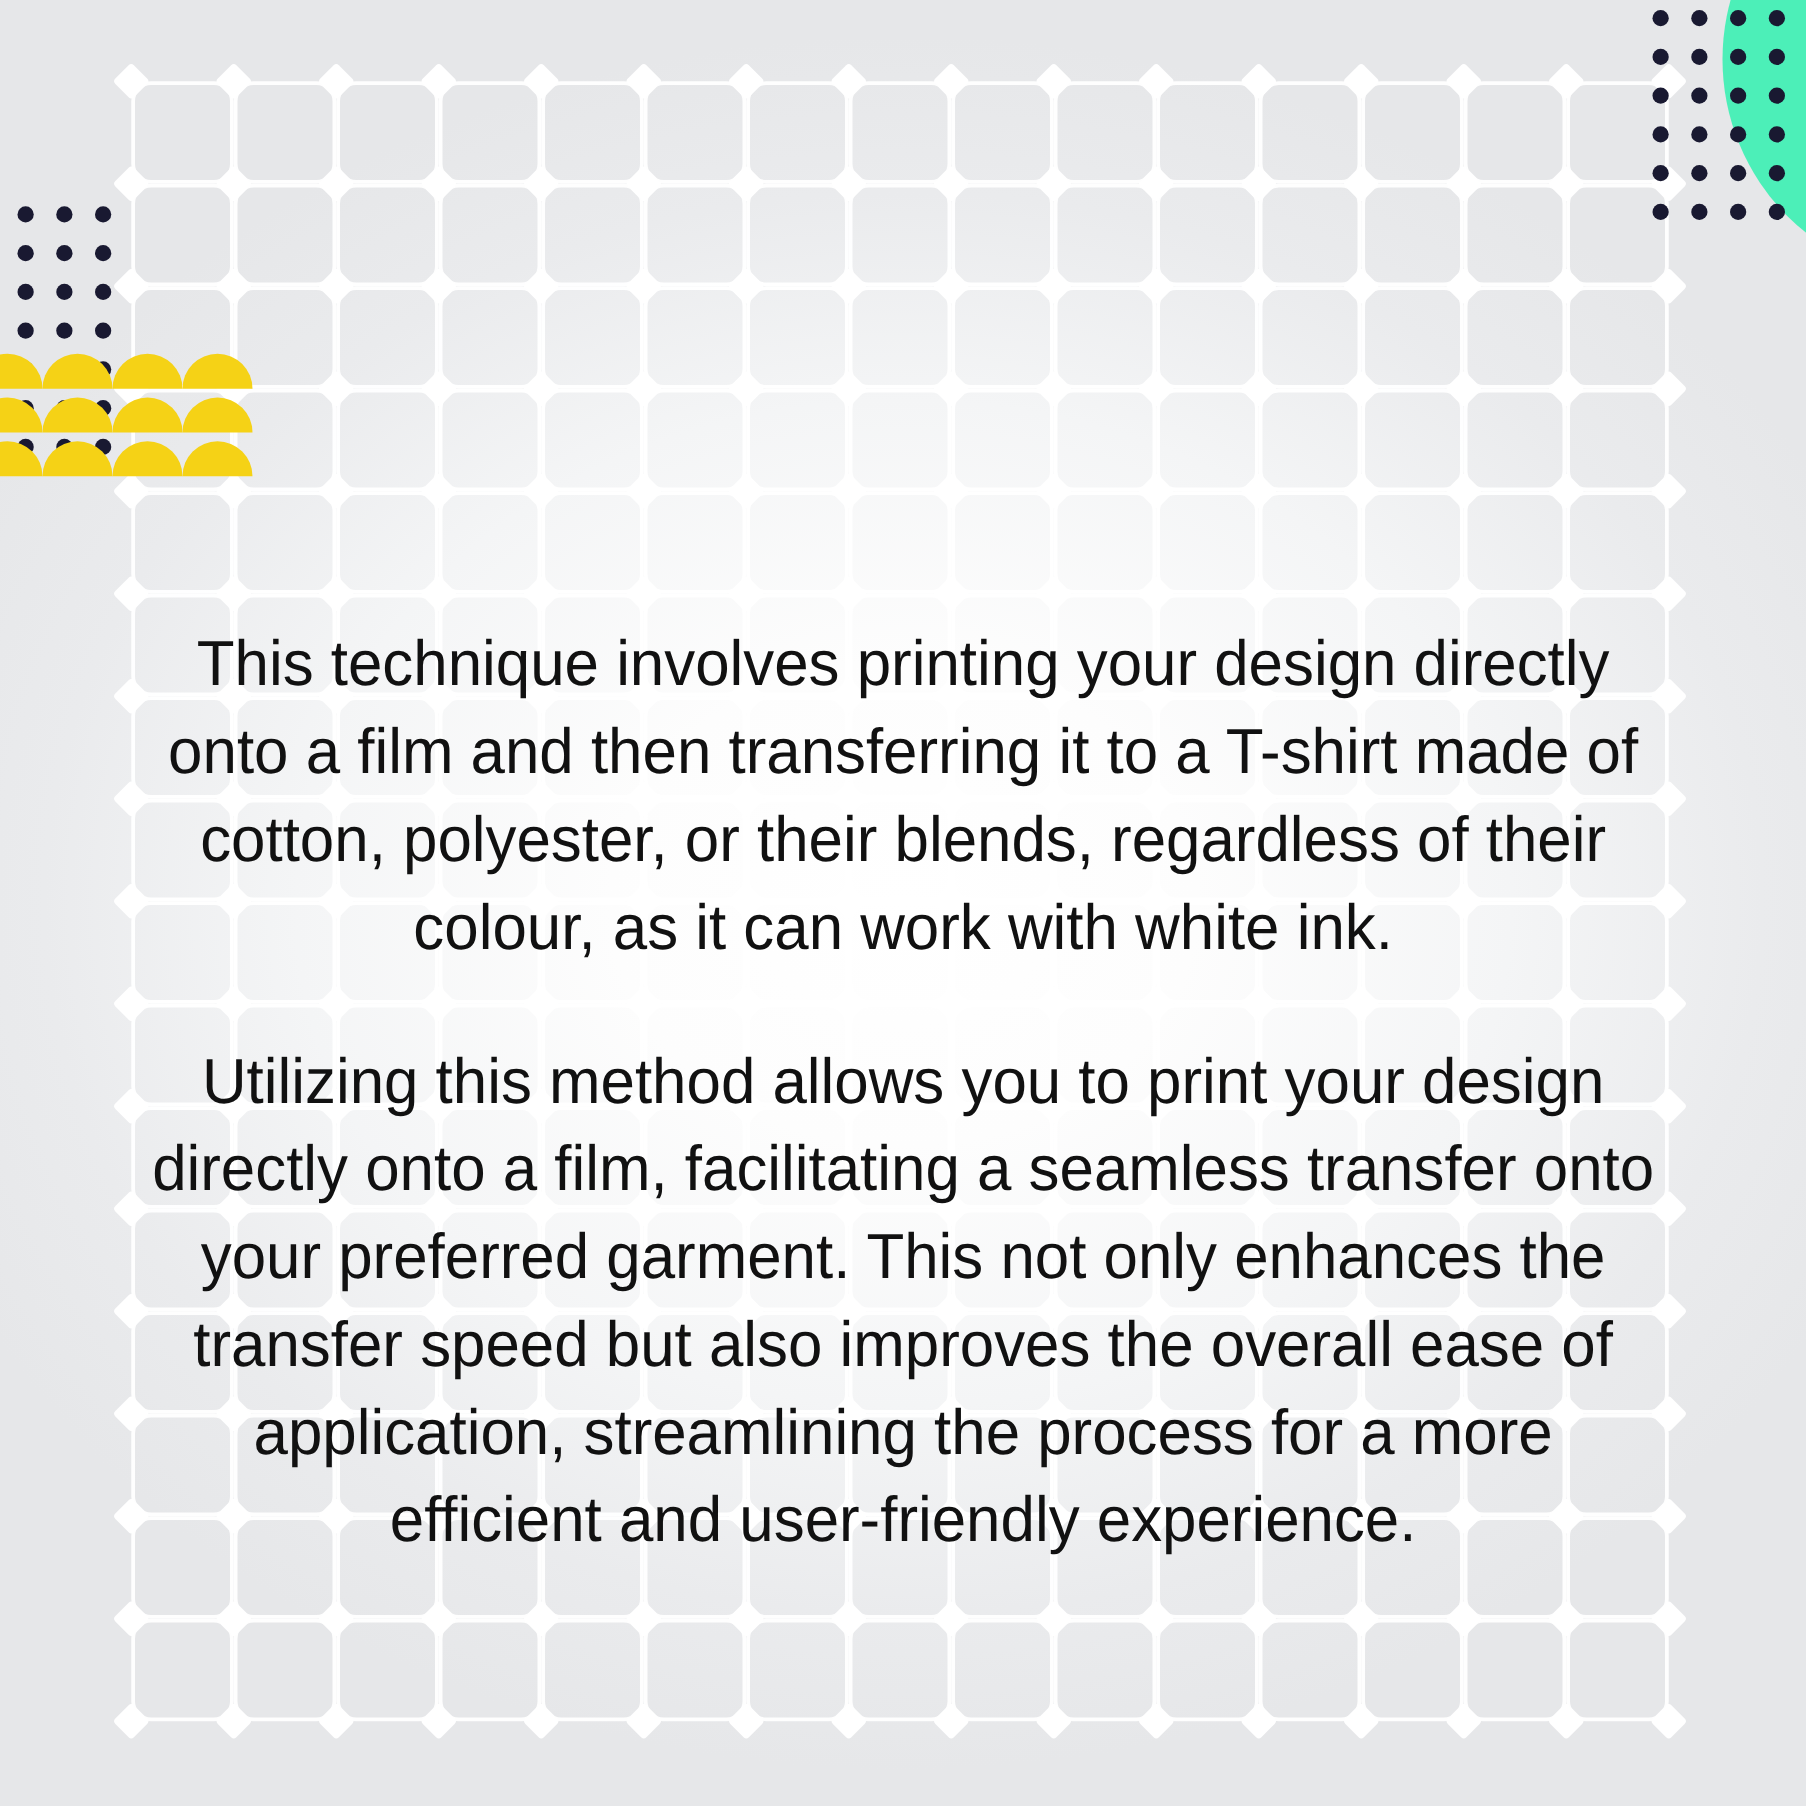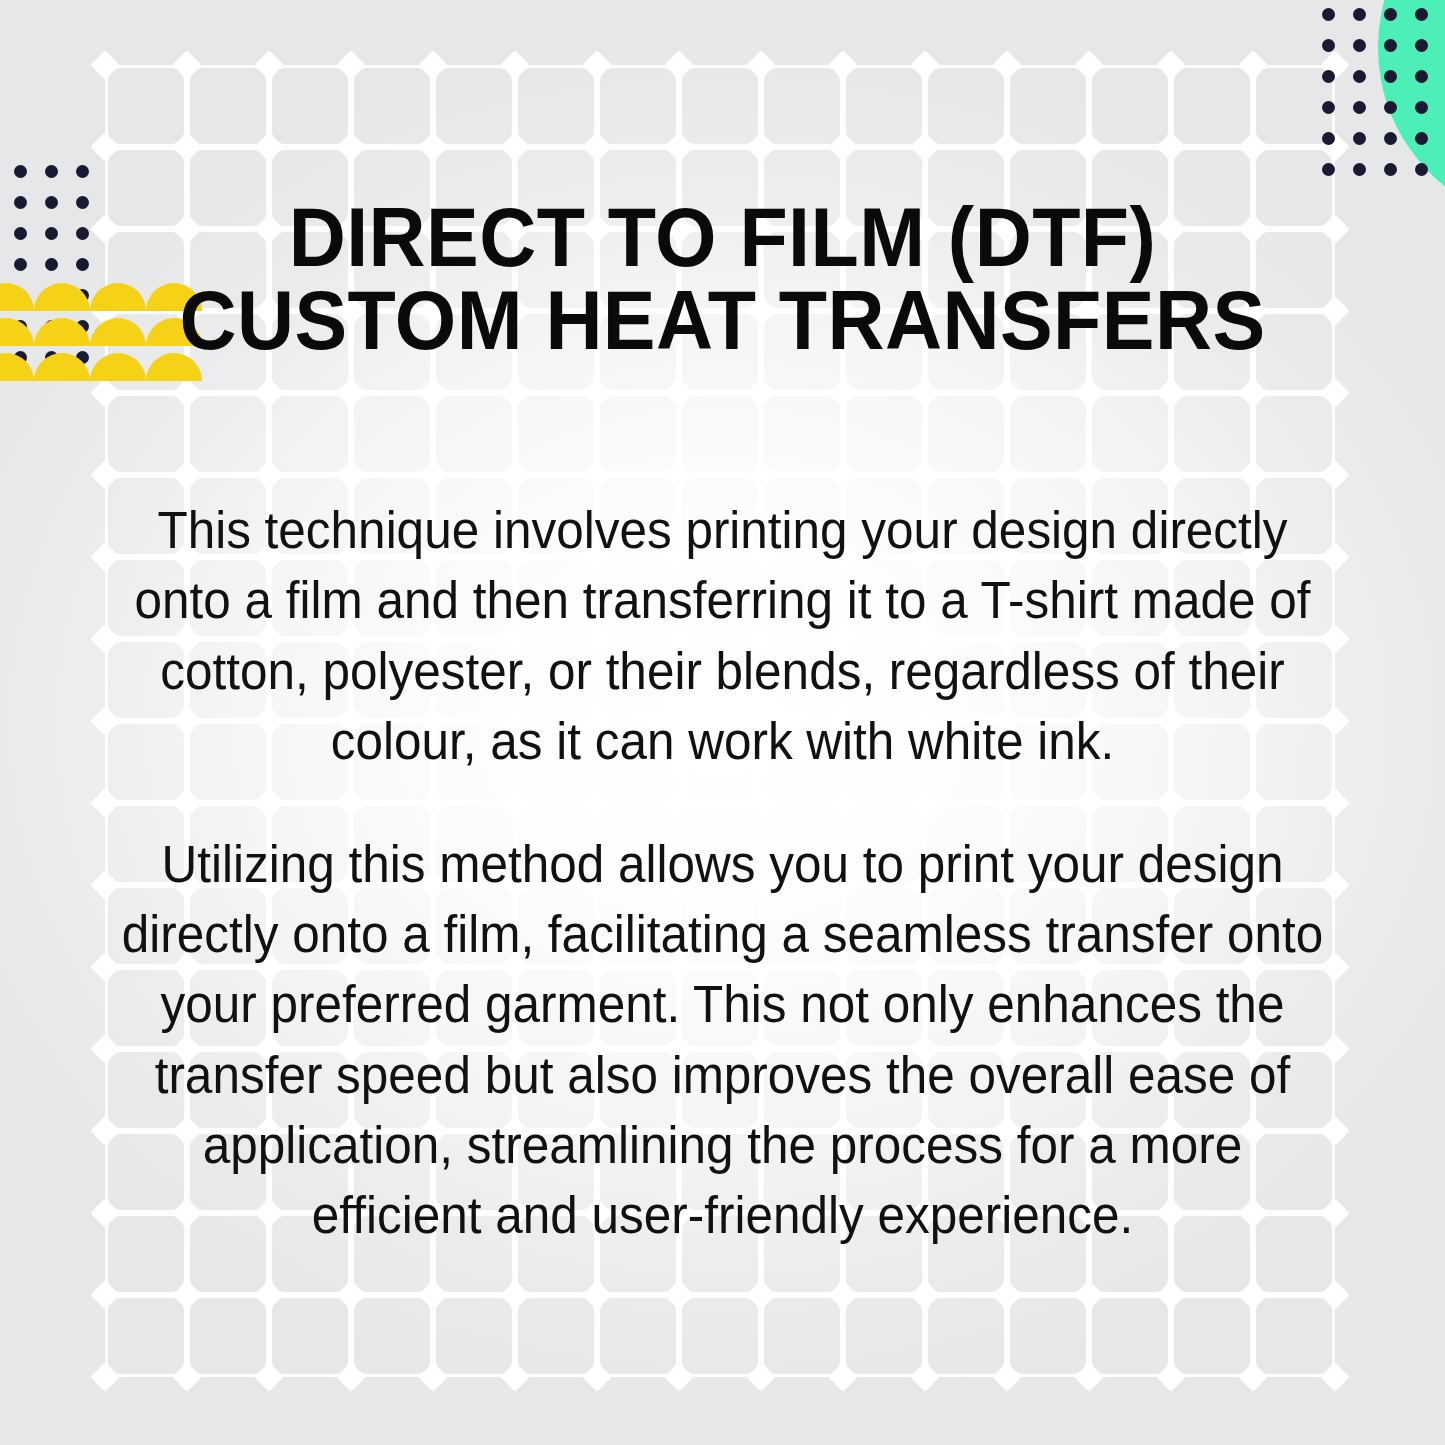--- a/index.html
+++ b/index.html
@@ -702,24 +702,20 @@
       <div class="arch" style="left:112px; top:35px; background:#F5D216;"></div>
       <div class="arch" style="left:168px; top:35px; background:#F5D216;"></div>
       <div class="arch" style="left:0px; top:70px; background:#F5D216;"></div>
       <div class="arch" style="left:56px; top:70px; background:#F5D216;"></div>
       <div class="arch" style="left:112px; top:70px; background:#F5D216;"></div>
       <div class="arch" style="left:168px; top:70px; background:#F5D216;"></div>
     </div>
 
   <div class="content">
 
-    <h1 class="title">
-      <span class="tl">DIRECT TO FILM (DTF)</span>
-      <span class="tl">CUSTOM HEAT TRANSFERS</span>
-    </h1>
 
     <div class="body-block">
       <p class="para">This technique involves printing your design directly onto a film and then transferring it to a T-shirt made of cotton, polyester, or their blends, regardless of their colour, as it can work with white ink.</p>
       <p class="para">Utilizing this method allows you to print your design directly onto a film, facilitating a seamless transfer onto your preferred garment. This not only enhances the transfer speed but also improves the overall ease of application, streamlining the process for a more efficient and user-friendly experience.</p>
     </div>
 
   </div>
 </div>
 
 </body></html>

